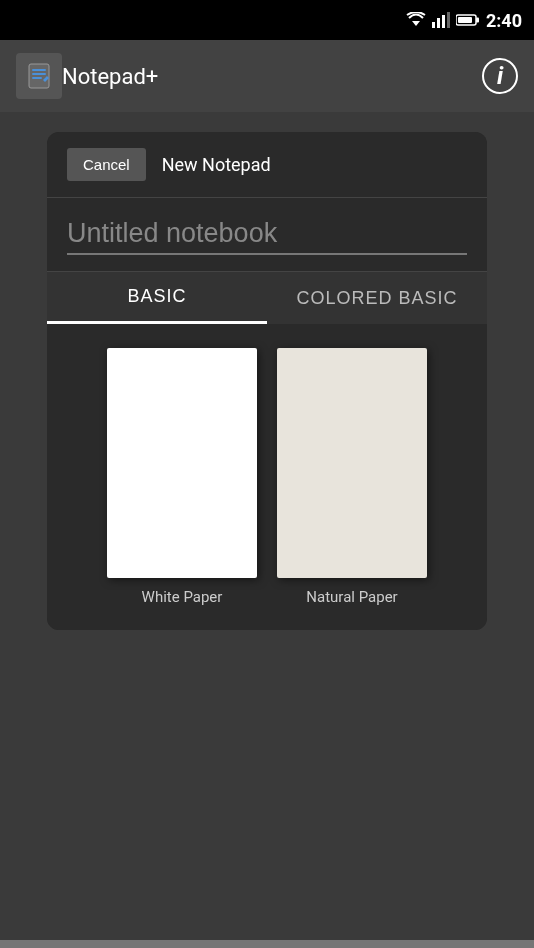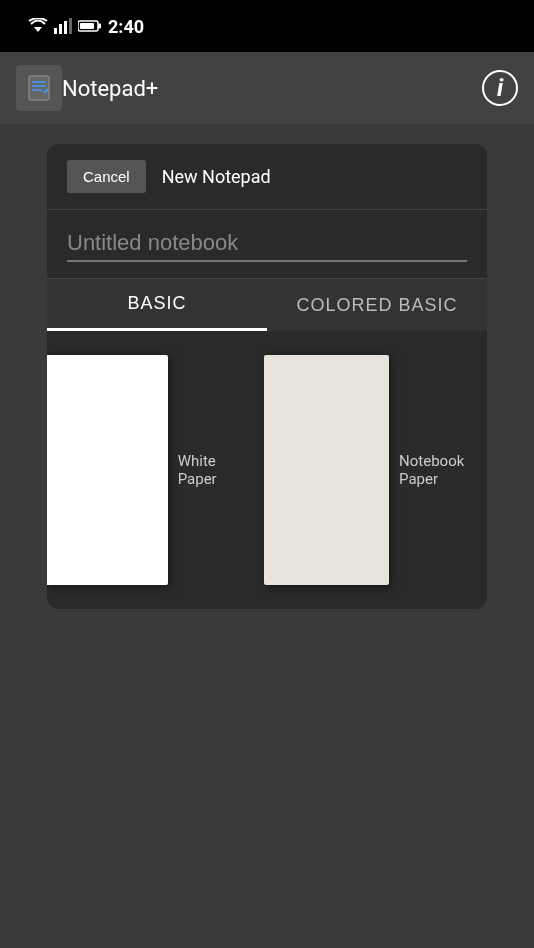--- a/index.html
+++ b/index.html
@@ -9,26 +9,26 @@
       height: 948px;
       background: #757575;
       font-family: 'Roboto', Arial, sans-serif;
       overflow: hidden;
       position: relative;
     }
 
     
     .status-bar {
       width: 100%;
-      height: 52px;
+      height: 40px;
       background: #000;
       display: flex;
       align-items: center;
-      justify-content: flex-start;
-      padding: 0 28px;
+      justify-content: flex-end;
+      padding: 0 12px;
       gap: 8px;
     }
 
     .status-icons {
       display: flex;
       align-items: center;
       gap: 6px;
     }
 
     .status-time {
@@ -174,21 +174,21 @@
       padding: 16px 20px;
       border-bottom: 1px solid #444;
     }
 
     .notebook-input {
       width: 100%;
       background: transparent;
       border: none;
       border-bottom: 2px solid #777;
       color: #f9a8d4;
-      font-size: 22px;
+      font-size: 27px;
       padding: 4px 0;
       outline: none;
     }
 
     .notebook-input::placeholder {
       color: #888;
     }
 
     
     .dialog-tabs {
@@ -218,20 +218,21 @@
     .paper-options {
       display: flex;
       gap: 20px;
       padding: 24px 20px;
       background: #2a2a2a;
       justify-content: center;
     }
 
     .paper-option {
       display: flex;
+      flex-direction: column;
       align-items: center;
       gap: 10px;
       cursor: pointer;
     }
 
     .paper-thumbnail {
       width: 150px;
       height: 230px;
       border-radius: 2px;
       box-shadow: 2px 2px 8px rgba(0,0,0,0.5);
@@ -324,20 +325,20 @@
 
       <div class="paper-options">
 
         <div class="paper-option">
           <div class="paper-thumbnail white-paper"></div>
           <span class="paper-label">White Paper</span>
         </div>
 
         <div class="paper-option">
           <div class="paper-thumbnail natural-paper"></div>
-          <span class="paper-label">Notebook Paper</span>
+          <span class="paper-label">Natural Paper</span>
         </div>
 
       </div>
 
     </div>
   </div>
 </div>
 
 </body></html>

